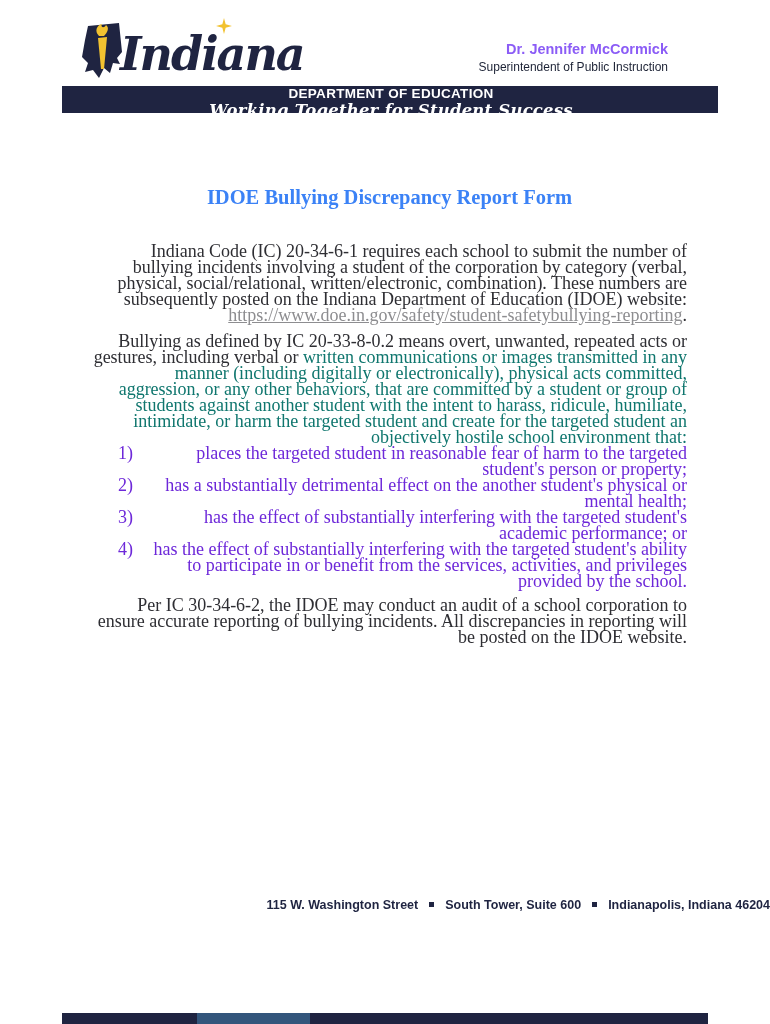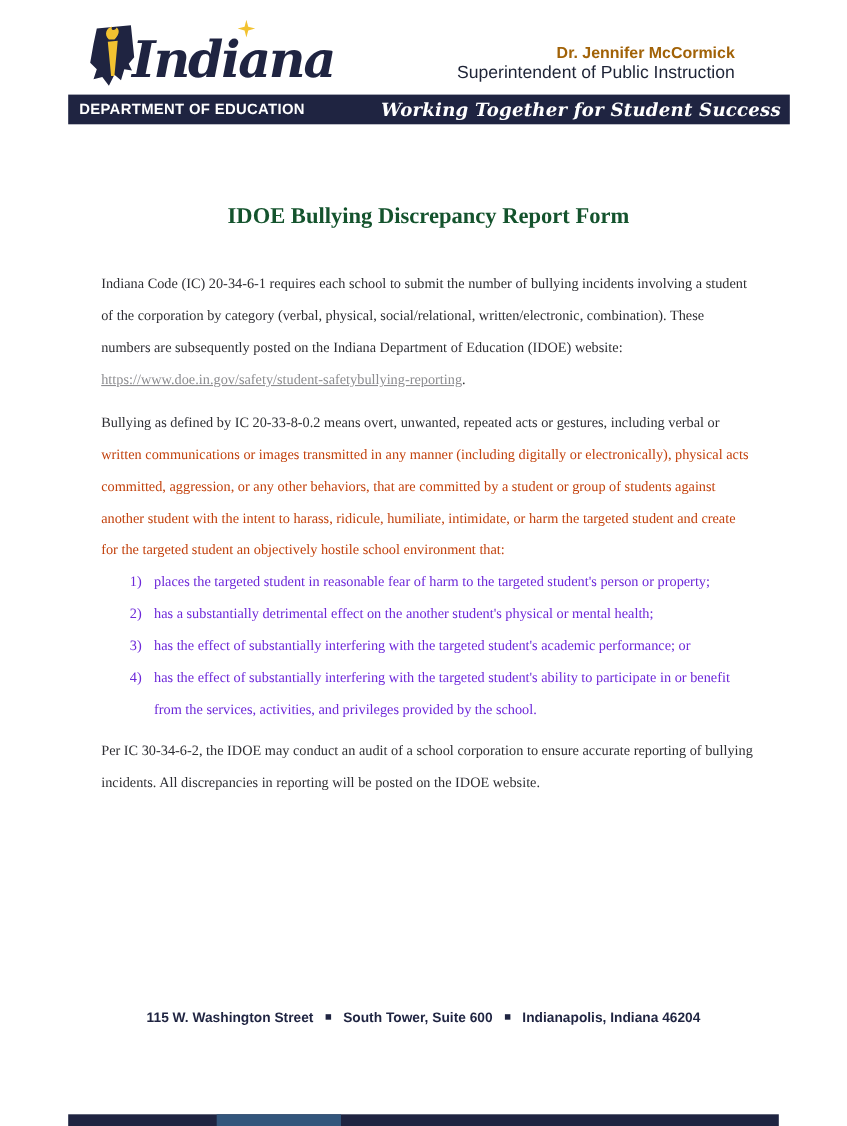--- a/index.html
+++ b/index.html
@@ -10,45 +10,45 @@
   
   .logo-row{position:absolute;left:78px;top:22px;display:flex;align-items:flex-end;}
   .state-svg{display:block;}
   .wordmark{position:relative;margin-left:-6px;margin-top:2px;
             font-family:"DejaVu Serif", serif;font-style:italic;font-weight:bold;
             font-size:46px;line-height:56px;color:#1F2441;letter-spacing:-2px;}
   .star{position:absolute;left:96px;top:-8px;}
 
   .official{position:absolute;right:102px;top:40px;text-align:right;
             font-family:"Liberation Sans", sans-serif;}
-  .official .name{font-size:14.5px;font-weight:bold;color:#a16207;line-height:19px;}
-  .official .role{font-size:16px;color:#1d2336;line-height:16px;}
+  .official .name{font-size:14.5px;font-weight:bold;color:#8b5cf6;line-height:19px;}
+  .official .role{font-size:12px;color:#1d2336;line-height:16px;}
 
   .navy-bar{position:absolute;left:62px;top:86px;width:656px;height:27px;background:#1F2441;
             display:flex;justify-content:space-between;align-items:center;
-            padding:0 8px 0 10px;box-sizing:border-box;}
+            padding:0 8px 0 10px;box-sizing:border-box;flex-direction:column;}
   .dept{font-family:"Liberation Sans", sans-serif;font-weight:bold;font-size:13.5px;
         color:#ffffff;letter-spacing:.3px;}
   .tagline{font-family:"DejaVu Serif", serif;font-style:italic;font-weight:bold;
            font-size:16.5px;color:#ffffff;letter-spacing:.2px;}
 
   
   .doc-title{position:absolute;left:92px;top:186px;width:595px;text-align:center;
-             font-size:20.5px;font-weight:bold;color:#14532d;}
+             font-size:20.5px;font-weight:bold;color:#3b82f6;}
   .body-text{position:absolute;left:92px;top:243px;width:595px;
-             font-size:13px;line-height:29px;color:#2e2e33;}
+             font-size:18px;line-height:16px;color:#2e2e33;text-align:right;}
   .body-text p{margin:0 0 10px 0;}
-  .gray{color:#c2410c;}
+  .gray{color:#0f766e;}
   .doc-link{color:#8d8d90;text-decoration:underline;cursor:pointer;}
   ol.defs{list-style:none;margin:0 0 8px 0;padding:0 0 0 26px;counter-reset:item;color:#6d28d9;}
   ol.defs li{counter-increment:item;padding-left:22px;position:relative;}
   ol.defs li::before{content:counter(item) ")";position:absolute;left:0;}
 
   
-  .footer{position:absolute;left:0;top:918px;width:770px;text-align:center;
+  .footer{position:absolute;left:0;top:898px;width:770px;text-align:right;
           font-family:"Liberation Sans", sans-serif;font-size:12.5px;font-weight:600;
           color:#1F2441;}
   .footer .line{margin-bottom:12px;}
   .sq{display:inline-block;width:5px;height:5px;background:#1F2441;margin:0 11px 2px 11px;
       vertical-align:middle;}
 
   
   .next-page-edge{position:absolute;left:62px;top:1013px;width:646px;height:11px;
                   background:#1F2441;}
   .next-page-edge .blue-seg{position:absolute;left:135px;top:0;width:113px;height:11px;

